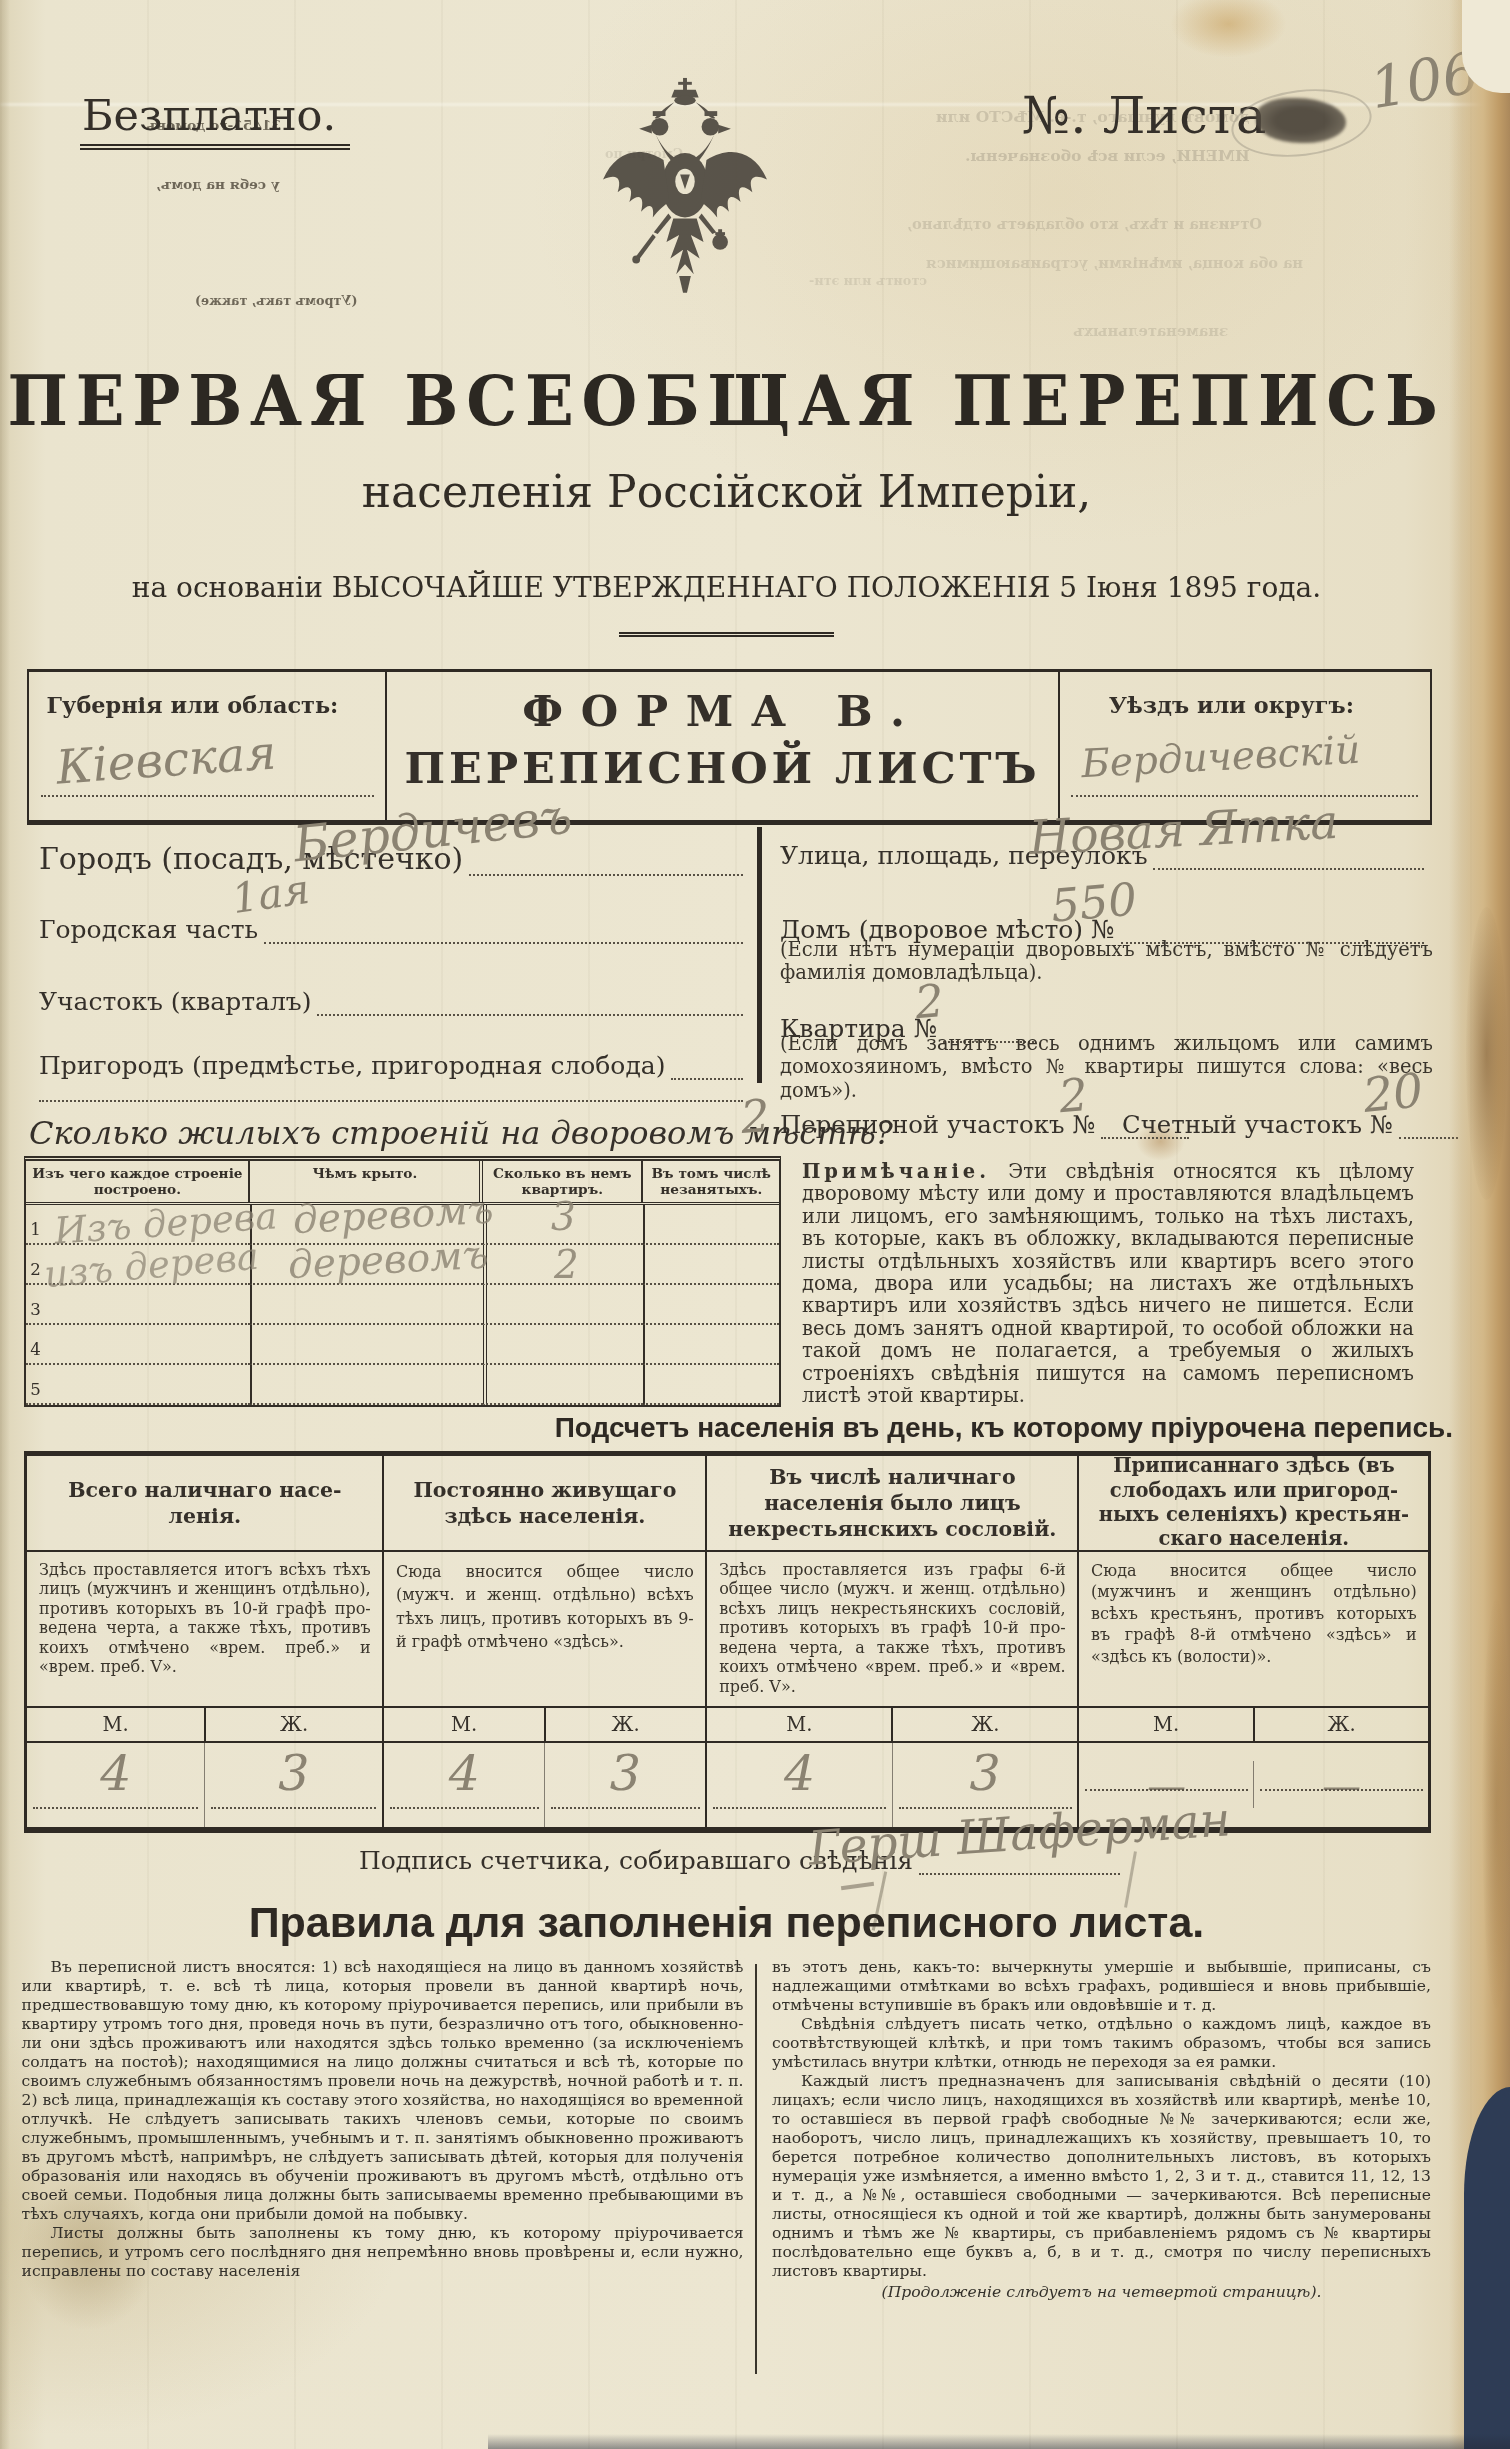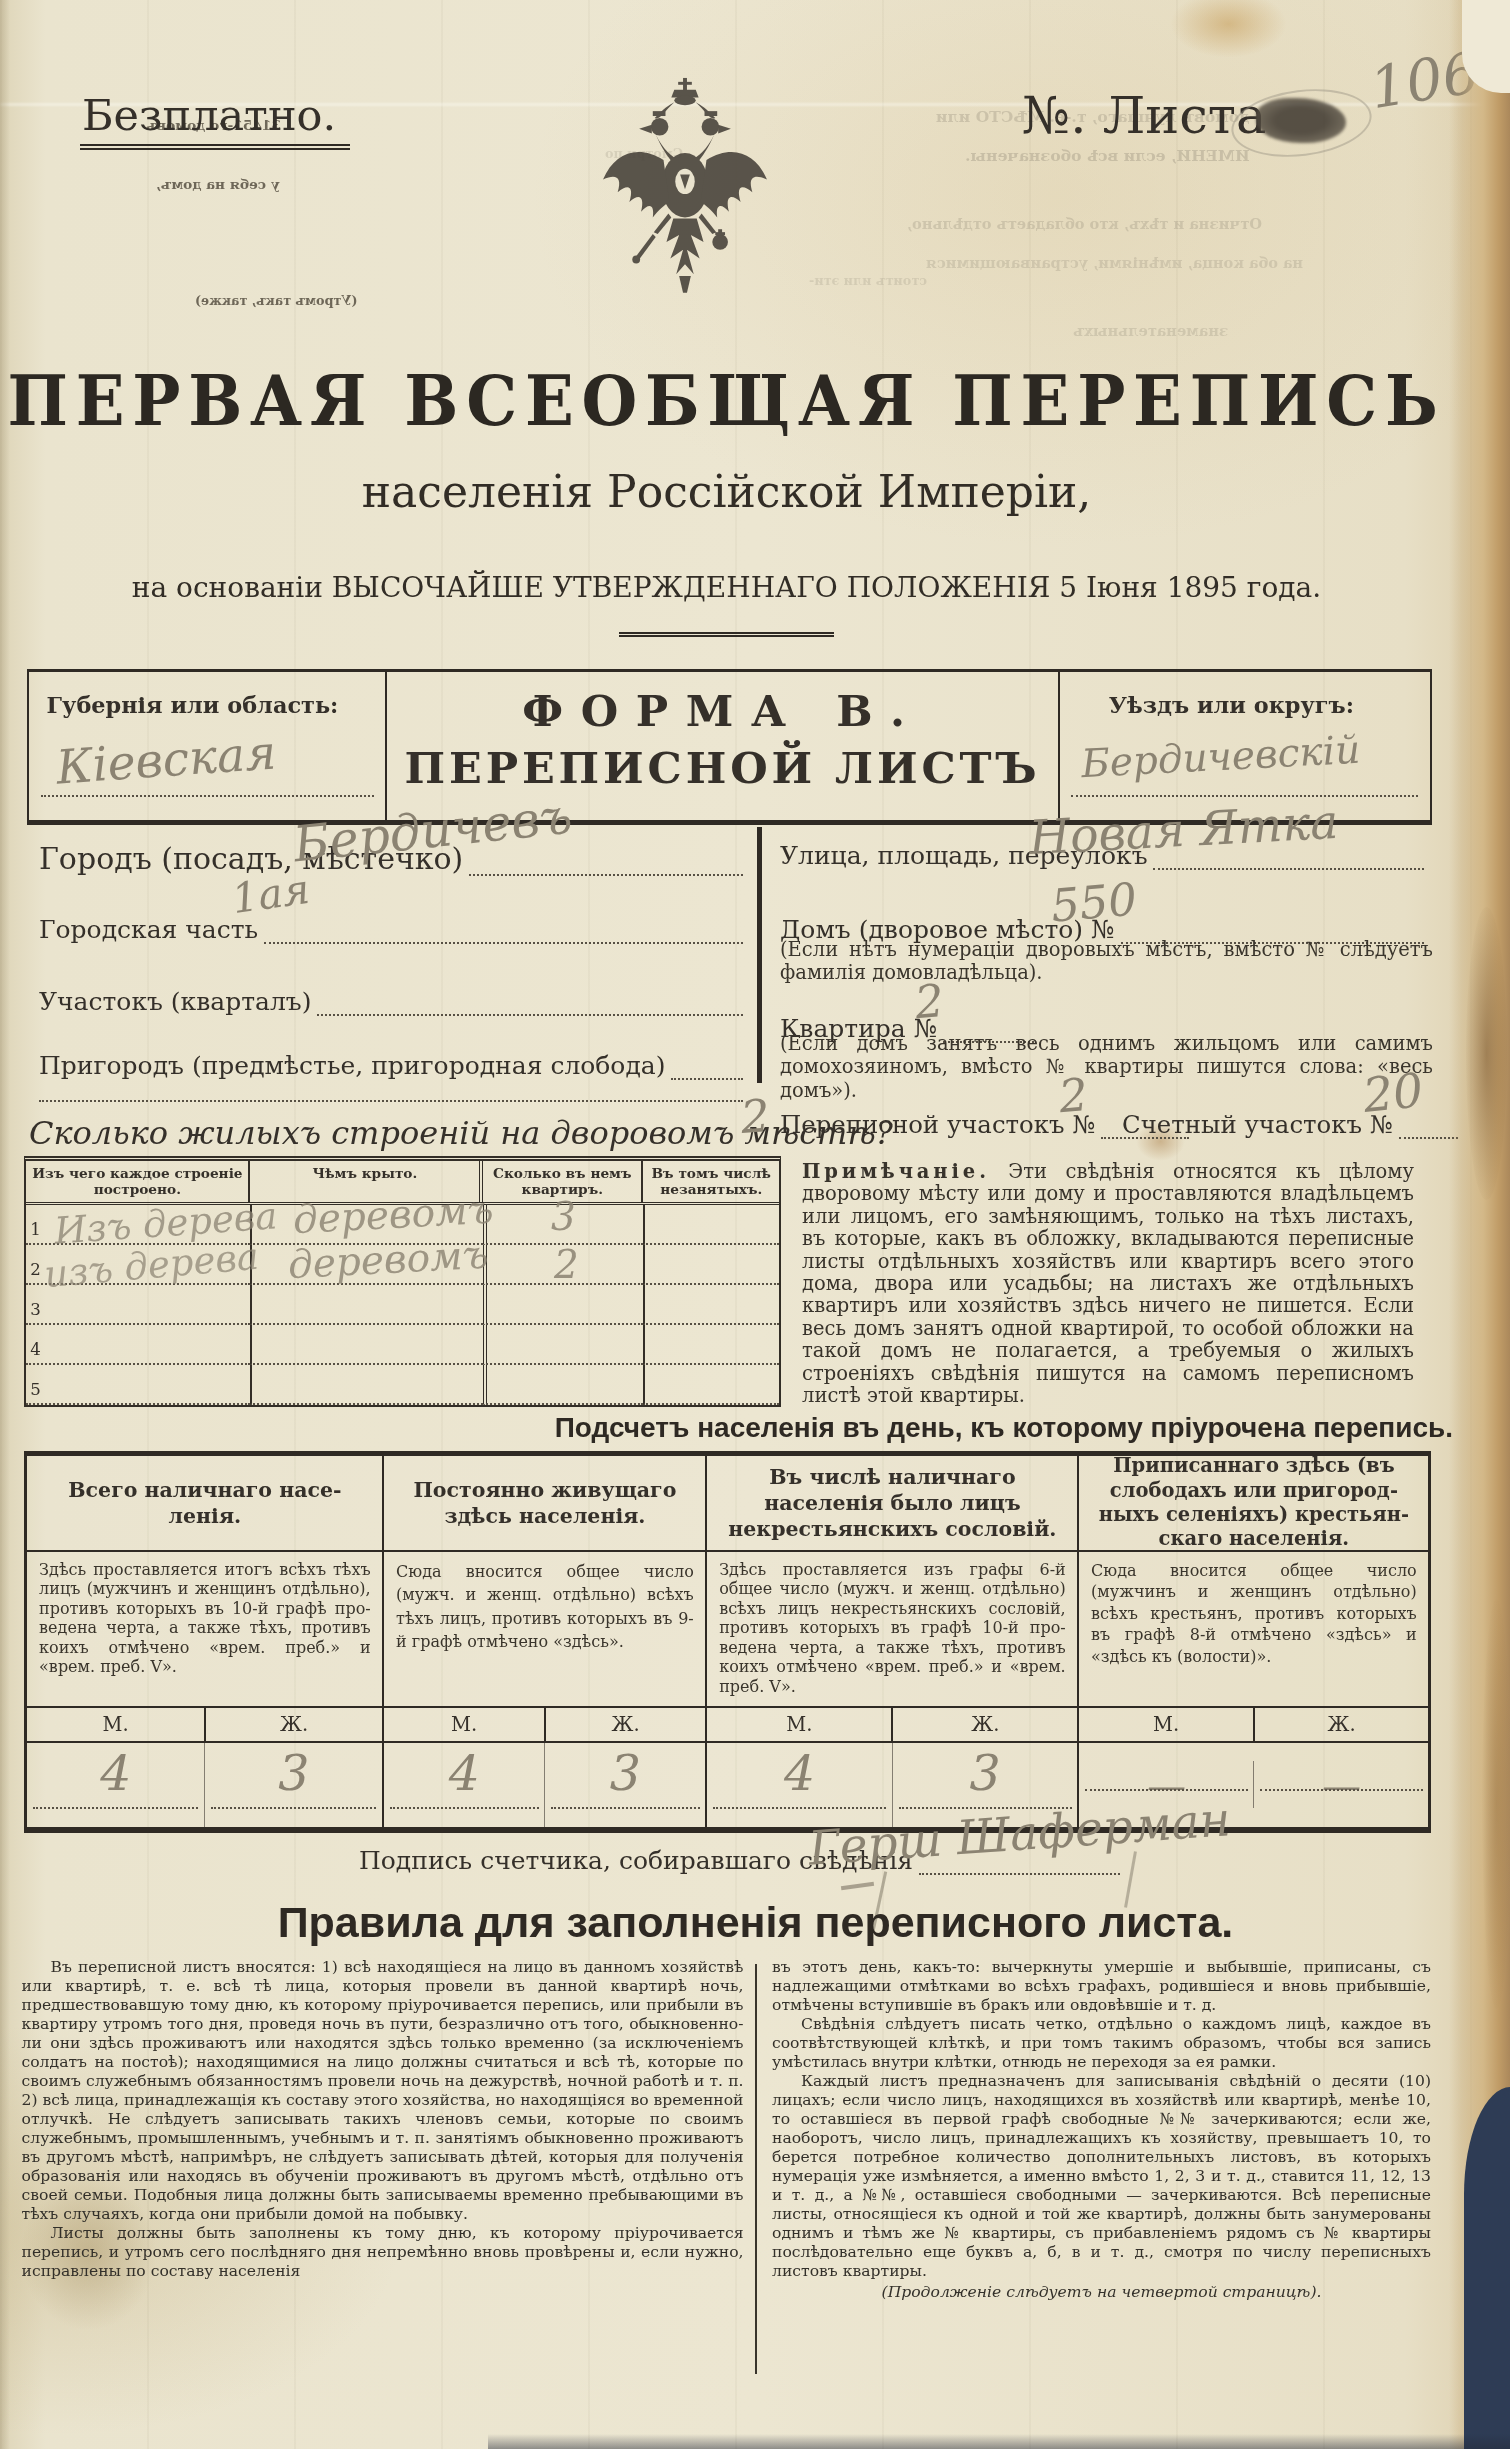--- a/index.html
+++ b/index.html
@@ -312,21 +312,21 @@
 
   <div class="abs frow serif" style="left:359px;top:1846px;width:761px;font-size:25px;">
     <span class="lbl">Подпись счетчика, собиравшаго свѣдѣнія</span>
       <span class="line"></span>
   </div>
   <div class="abs pencil" style="left:808px;top:1806px;font-size:47px;transform:rotate(-4deg);">Герш Шаферман</div>
   <div class="abs" style="left:841px;top:1884px;width:33px;height:3.9px;background:#8b8372;transform:rotate(-8deg);opacity:.7;"></div>
   <div class="abs" style="left:878px;top:1871px;width:2.9px;height:60px;background:#8b8372;transform:rotate(12deg);opacity:.6;"></div>
   <div class="abs" style="left:1129px;top:1851px;width:2.9px;height:57px;background:#8b8372;transform:rotate(10deg);opacity:.55;"></div>
 
-  <div class="abs sans" style="left:0;top:1898px;width:1453px;text-align:center;font-weight:bold;font-size:43px;color:#2e2923;padding-left:29px;">Правила для заполненія переписного листа.</div>
+  <div class="abs sans" style="left:0;top:1898px;width:1453px;text-align:center;font-weight:bold;font-size:43px;color:#2e2923;">Правила для заполненія переписного листа.</div>
 
   <div class="abs rules-col" style="left:21.5px;top:1958px;width:722px;">
     <p class="ind">Въ переписной листъ вносятся: 1) всѣ находящіеся на лицо въ данномъ хозяйствѣ или квартирѣ, т. е. всѣ тѣ лица, которыя про­вели въ данной квартирѣ ночь, предшествовавшую тому дню, къ ко­торому пріурочивается перепись, или прибыли въ квартиру утромъ того дня, проведя ночь въ пути, безразлично отъ того, обыкновенно-ли они здѣсь проживаютъ или находятся здѣсь только временно (за исключеніемъ солдатъ на постоѣ); находящимися на лицо должны считаться и всѣ тѣ, которые по своимъ служебнымъ обязанностямъ провели ночь на дежурствѣ, ночной работѣ и т. п. 2) всѣ лица, при­надлежащія къ составу этого хозяйства, но находящіяся во временной отлучкѣ. Не слѣдуетъ записывать такихъ членовъ семьи, которые по своимъ служебнымъ, промышленнымъ, учебнымъ и т. п. заня­тіямъ обыкновенно проживаютъ въ другомъ мѣстѣ, напримѣръ, не слѣ­дуетъ записывать дѣтей, которыя для полученія образованія или на­ходясь въ обученіи проживаютъ въ другомъ мѣстѣ, отдѣльно отъ своей семьи. Подобныя лица должны быть записываемы временно пре­бывающими въ тѣхъ случаяхъ, когда они прибыли домой на побывку.</p>
     <p class="ind">Листы должны быть заполнены къ тому дню, къ которому прі­урочивается перепись, и утромъ сего послѣдняго дня непремѣнно вновь провѣрены и, если нужно, исправлены по составу населенія</p>
   </div>
   <div class="abs" style="left:755px;top:1964px;width:2px;height:410px;background:#3a352c;"></div>
   <div class="abs rules-col" style="left:772px;top:1958px;width:659px;">
     <p>въ этотъ день, какъ-то: вычеркнуты умершіе и выбывшіе, приписаны, съ надлежащими отмѣтками во всѣхъ графахъ, родившіеся и вновь прибывшіе, отмѣчены вступившіе въ бракъ или овдовѣвшіе и т. д.</p>
     <p class="ind">Свѣдѣнія слѣдуетъ писать четко, отдѣльно о каждомъ лицѣ, каждое въ соотвѣтствующей клѣткѣ, и при томъ такимъ образомъ, чтобы вся запись умѣстилась внутри клѣтки, отнюдь не переходя за ея рамки.</p>
     <p class="ind">Каждый листъ предназначенъ для записыванія свѣдѣній о десяти (10) лицахъ; если число лицъ, находящихся въ хозяйствѣ или квар­тирѣ, менѣе 10, то оставшіеся въ первой графѣ свободные №№ за­черкиваются; если же, наоборотъ, число лицъ, принадлежащихъ къ хозяйству, превышаетъ 10, то берется потребное количество допол­нительныхъ листовъ, въ которыхъ нумерація уже измѣняется, а именно вмѣсто 1, 2, 3 и т. д., ставится 11, 12, 13 и т. д., а №№, оставшіеся свободными — зачеркиваются. Всѣ переписные листы, от­носящіеся къ одной и той же квартирѣ, должны быть занумерованы однимъ и тѣмъ же № квартиры, съ прибавленіемъ рядомъ съ № квартиры послѣдовательно еще буквъ а, б, в и т. д., смотря по числу переписныхъ листовъ квартиры.</p>

